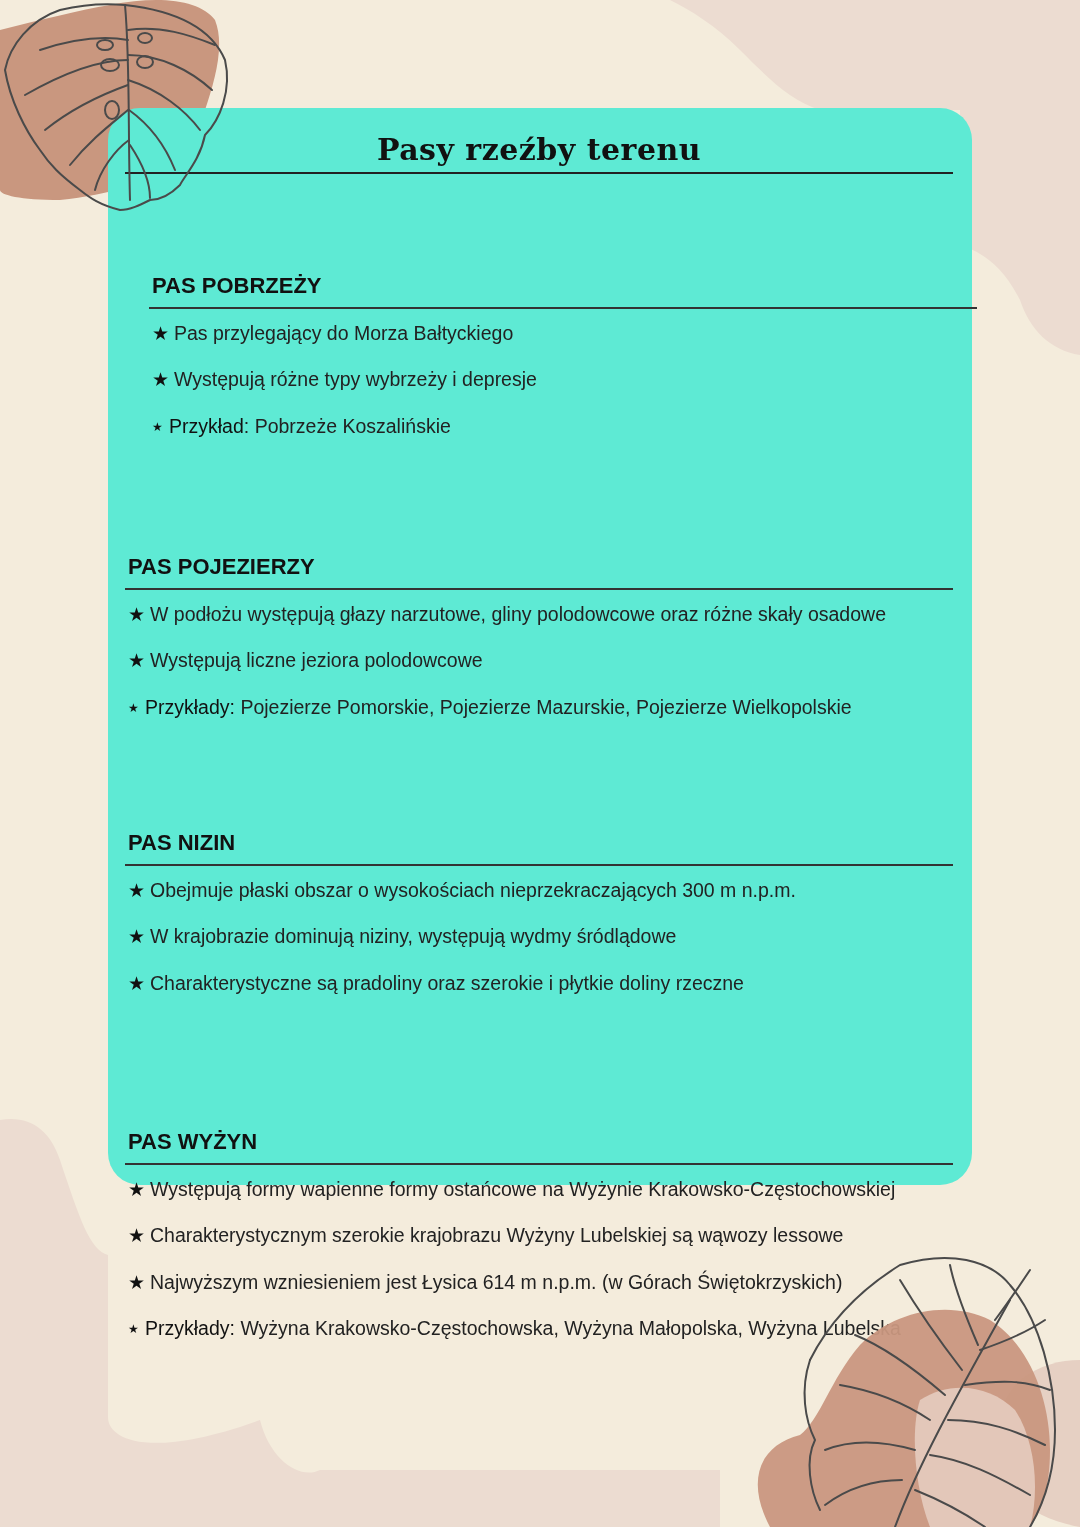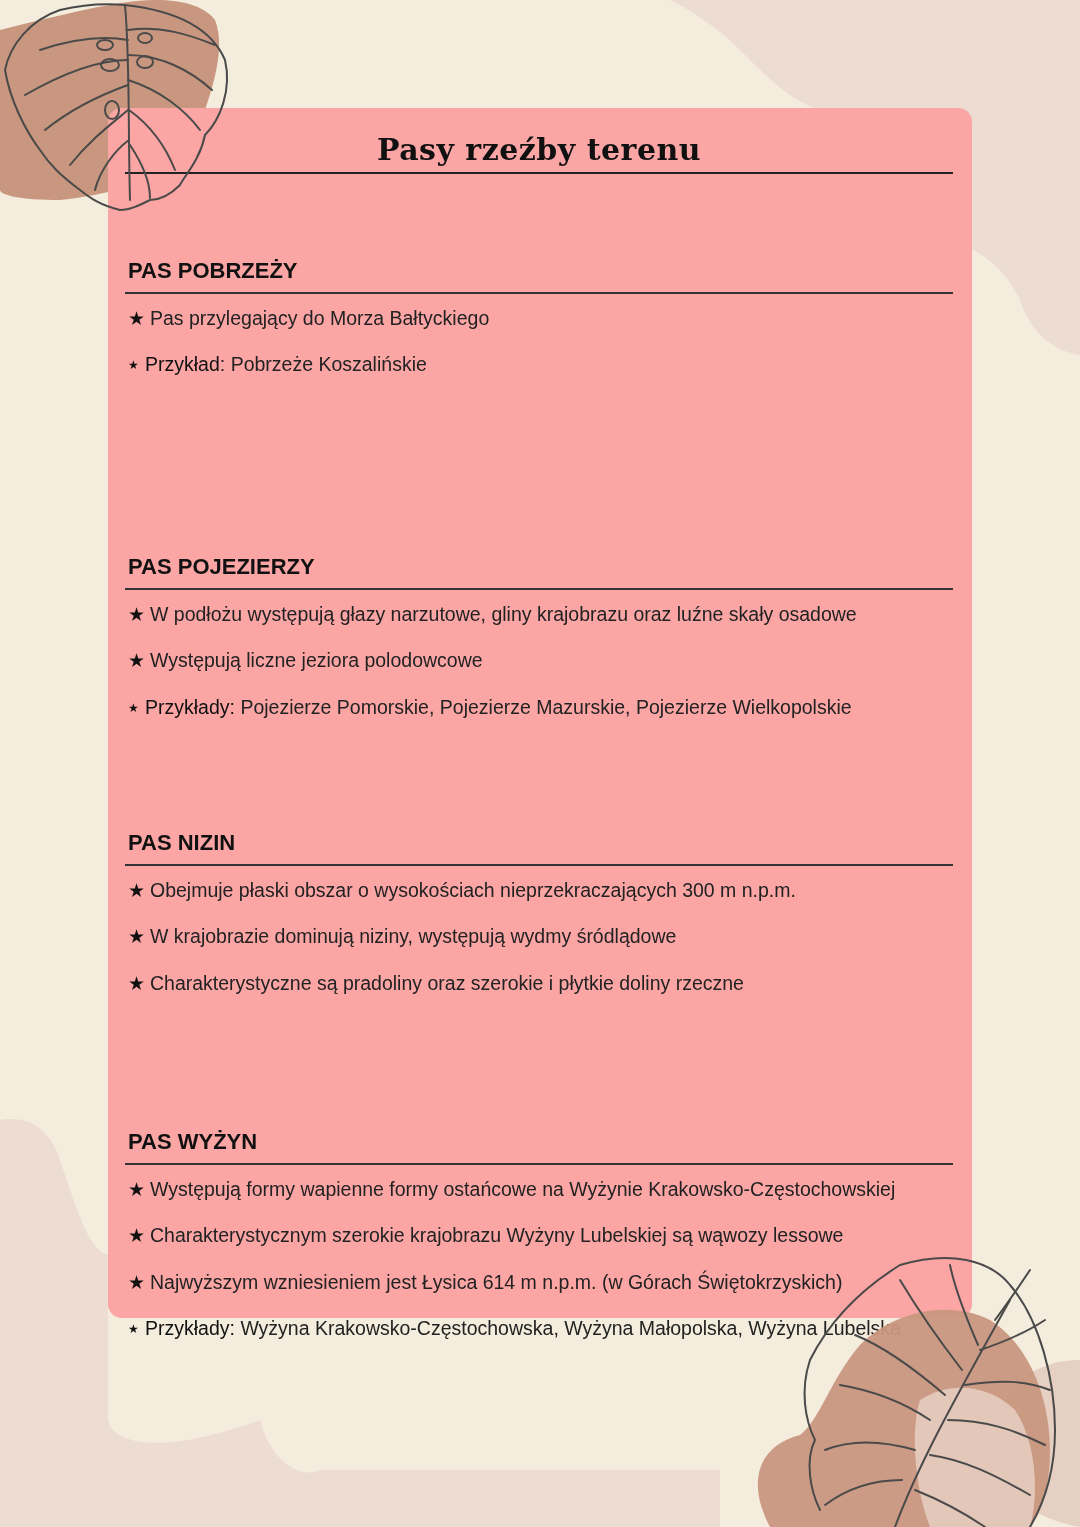--- a/index.html
+++ b/index.html
@@ -3,22 +3,22 @@
   <meta charset="utf-8">
   <style>
     html, body { margin: 0; padding: 0; }
     body {
       width: 1080px; height: 1527px; position: relative; overflow: hidden;
       background: #f4ecdc;
       font-family: "Liberation Sans", sans-serif;
     }
     .bg-svg { position: absolute; left: 0; top: 0; width: 1080px; height: 1527px; z-index: 0; }
     .card {
-      position: absolute; left: 108px; top: 108px; width: 864px; height: 1210px;
-      background: #fca5a5; border-radius: 14px; z-index: 1;
+      position: absolute; left: 108px; top: 108px; width: 864px; height: 1077px;
+      background: #5eead4; border-radius: 32px; z-index: 1;
     }
     .title {
       position: absolute; left: 17px; top: 20px; width: 828px; text-align: center;
       font-family: "DejaVu Serif", serif; font-weight: bold; font-size: 30px;
       color: #111; letter-spacing: 0.5px; line-height: 44px;
     }
     .title-rule {
       position: absolute; left: 17px; top: 64px; width: 828px; height: 2px; background: #222;
     }
     .section { position: absolute; left: 20px; width: 825px; }
@@ -47,34 +47,35 @@
 
   <path d="M0 30 C40 20 80 10 110 5 C160 -5 200 0 215 20 C225 45 215 80 205 110 C195 150 180 165 170 175 C150 180 110 195 60 200 C20 200 0 195 0 190 Z" fill="#c9977f"></path>
 
   <path d="M1080 1360 C1060 1360 1040 1365 1020 1380 C1000 1400 990 1430 1000 1470 C1010 1500 1040 1520 1080 1527 Z" fill="#e6d0c3"></path>
 </svg>
 
 <div class="card">
   <div class="title">Pasy rzeźby terenu</div>
   <div class="title-rule"></div>
 
-  <div class="section" style="top:148px;">
+  <div class="section" style="top:163px;margin-left:24px;">
     <div class="section-heading">PAS POBRZEŻY</div>
     <div class="section-rule"></div>
     <div class="items">
       <div class="item"><span class="star">★</span><span>Pas przylegający do Morza Bałtyckiego</span></div>
+      <div class="item"><span class="star">★</span><span>Występują różne typy wybrzeży i depresje</span></div>
       <div class="item"><span class="star-small">★</span><span class="label-bold">Przykład</span><span style="white-space:pre;">: </span><span>Pobrzeże Koszalińskie</span></div>
     </div>
   </div>
 
   <div class="section" style="top:444px;">
     <div class="section-heading">PAS POJEZIERZY</div>
     <div class="section-rule"></div>
     <div class="items">
-      <div class="item"><span class="star">★</span><span>W podłożu występują głazy narzutowe, gliny krajobrazu oraz luźne skały osadowe</span></div>
+      <div class="item"><span class="star">★</span><span>W podłożu występują głazy narzutowe, gliny polodowcowe oraz różne skały osadowe</span></div>
       <div class="item"><span class="star">★</span><span>Występują liczne jeziora polodowcowe</span></div>
       <div class="item"><span class="star-small">★</span><span class="label-bold">Przykłady:</span><span style="white-space:pre;"> </span><span>Pojezierze Pomorskie, Pojezierze Mazurskie, Pojezierze Wielkopolskie</span></div>
     </div>
   </div>
 
   <div class="section" style="top:720px;">
     <div class="section-heading">PAS NIZIN</div>
     <div class="section-rule"></div>
     <div class="items">
       <div class="item"><span class="star">★</span><span>Obejmuje płaski obszar o wysokościach nieprzekraczających 300 m n.p.m.</span></div>

